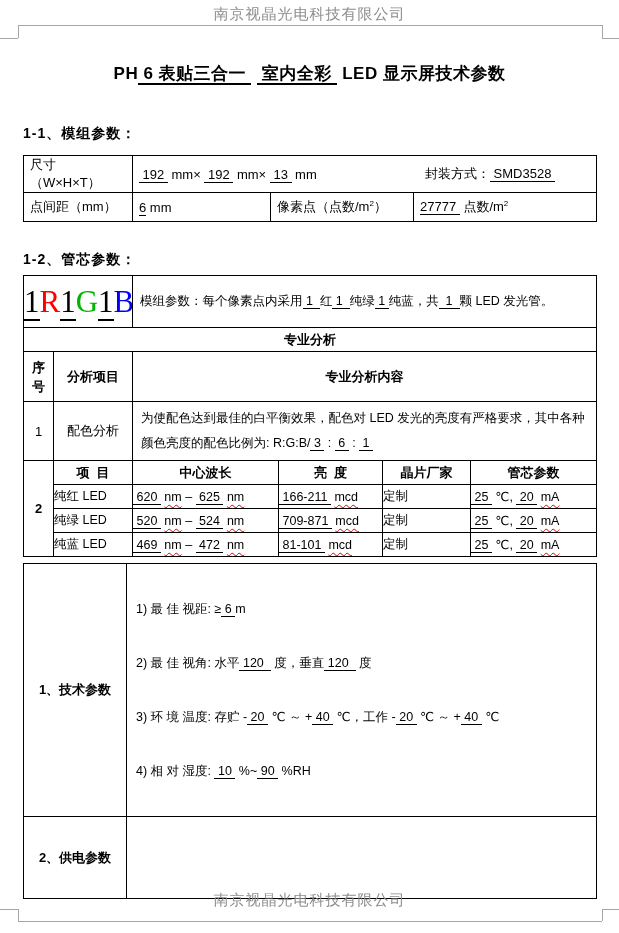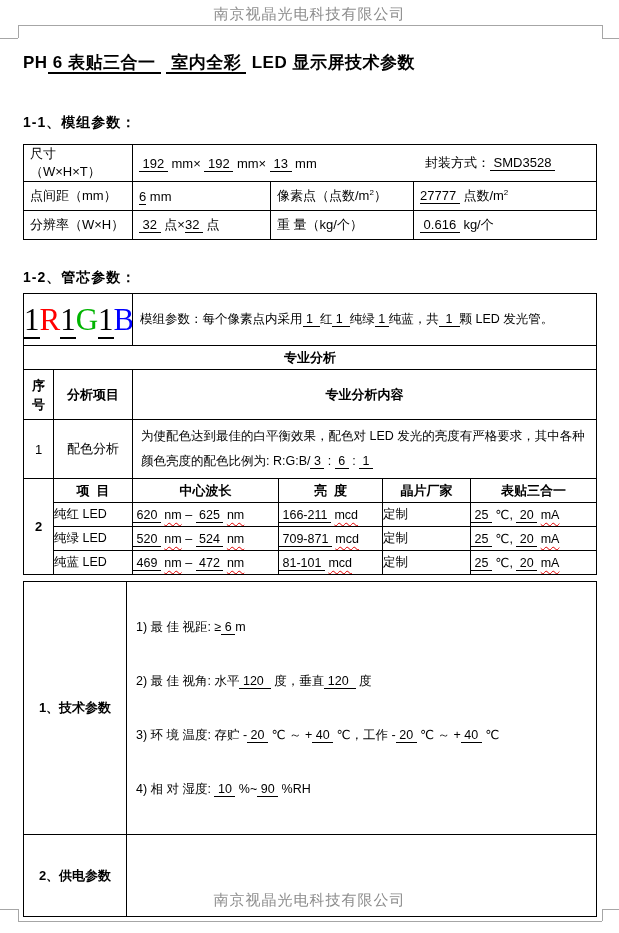--- a/index.html
+++ b/index.html
@@ -18,21 +18,21 @@
   .hdr-vr { top:25px; left:602px; height:13px; }
   .hdr-hr { top:38px; left:602px; width:17px; }
   .ftr-main { top:921px; left:18px; width:584px; }
   .ftr-vl { top:909px; left:18px; height:12px; }
   .ftr-hl { top:909px; left:0; width:18px; }
   .ftr-vr { top:909px; left:602px; height:12px; }
   .ftr-hr { top:909px; left:602px; width:17px; }
 
   .content { position:absolute; top:44px; left:23px; width:573px; }
 
-  .doc-title { text-align:left; font-size:17px; font-weight:bold; letter-spacing:.5px; margin-top:7px; }
+  .doc-title { text-align:center; font-size:17px; font-weight:bold; letter-spacing:.5px; margin-top:18px; }
   .doc-title .u { border-bottom:2px solid #000; }
 
   .sec-heading { font-size:14px; font-weight:bold; letter-spacing:1px; }
   .h11 { margin-top:40px; }
   .h12 { margin-top:29px; }
   .h13 { margin-top:31px; }
 
   table { border-collapse:collapse; table-layout:fixed; width:573px; }
   td { border:1px solid #000; font-size:13px; overflow:hidden; white-space:pre-wrap; }
   .t1 { margin-top:12px; }
@@ -92,26 +92,20 @@
       <tbody>
           <tr>
         <td>尺寸（W×H×T）</td>
         <td colspan="3" class="merged-dim"><span><span class="u"> 192 </span><span> mm× </span><span class="u"> 192 </span><span> mm× </span><span class="u"> 13 </span><span> mm</span></span><span class="pack"><span>封装方式：</span><span class="u"> SMD3528 </span></span></td>
       </tr>
       <tr>
         <td>点间距（mm）</td>
         <td><span class="u">6</span><span> mm</span></td>
         <td><span>像素点（点数/m</span><span class="sup">2</span><span>）</span></td>
         <td><span class="u">27777 </span><span> 点数/m</span><span class="sup">2</span></td>
-      </tr>
-      <tr>
-        <td>分辨率（W×H）</td>
-        <td><span class="u"> 32 </span><span> 点×</span><span class="u">32 </span><span> 点</span></td>
-        <td>重 量（kg/个）</td>
-        <td><span class="u"> 0.616 </span><span> kg/个</span></td>
       </tr>
     </tbody>
       </table>
 
     <div class="sec-heading h12">1-2、管芯参数：</div>
 
     <table class="t2">
       <colgroup>
           <col style="width:30px">
           <col style="width:79px">
@@ -137,21 +131,21 @@
         <td class="no-cell">1</td>
         <td class="item-cell">配色分析</td>
         <td colspan="4" class="ana-content"><span>为使配色达到最佳的白平衡效果，配色对 LED 发光的亮度有严格要求，其中各种颜色亮度的配色比例为: R:G:B/</span><span class="u"> 3 </span><span> : </span><span class="u"> 6 </span><span> : </span><span class="u"> 1 </span></td>
       </tr>
       <tr class="led-head">
         <td rowspan="4" class="no-cell">2</td>
         <td>项  目</td>
         <td>中心波长</td>
         <td>亮  度</td>
         <td>晶片厂家</td>
-        <td>表贴三合一</td>
+        <td>管芯参数</td>
       </tr>
       <tr class="led-row">
         <td>纯红 LED</td>
         <td><span class="u"> 620 </span><span> </span><span class="wavy">nm</span><span> – </span><span class="u"> 625 </span><span> </span><span class="wavy">nm</span></td>
         <td><span class="u"> 166-211 </span><span> </span><span class="wavy">mcd</span></td>
         <td>定制</td>
         <td><span class="u"> 25 </span><span> ℃, </span><span class="u"> 20 </span><span> </span><span class="wavy">mA</span></td>
       </tr>
       <tr class="led-row">
         <td>纯绿 LED</td>

